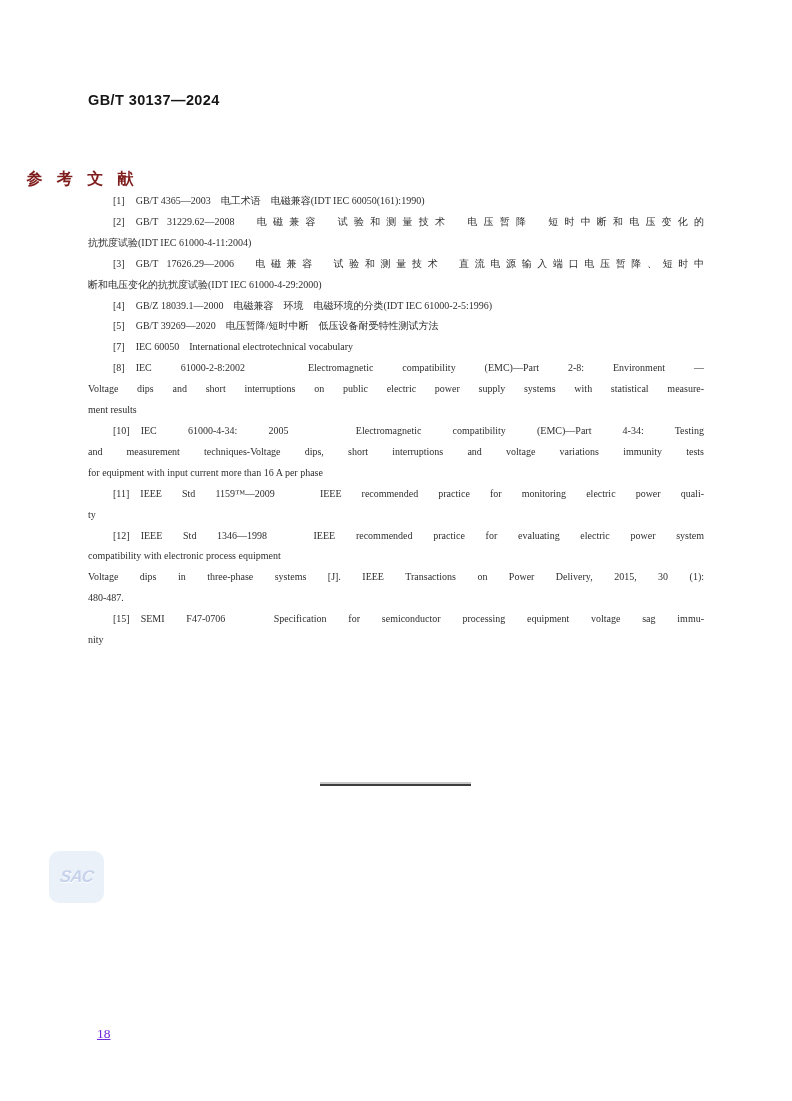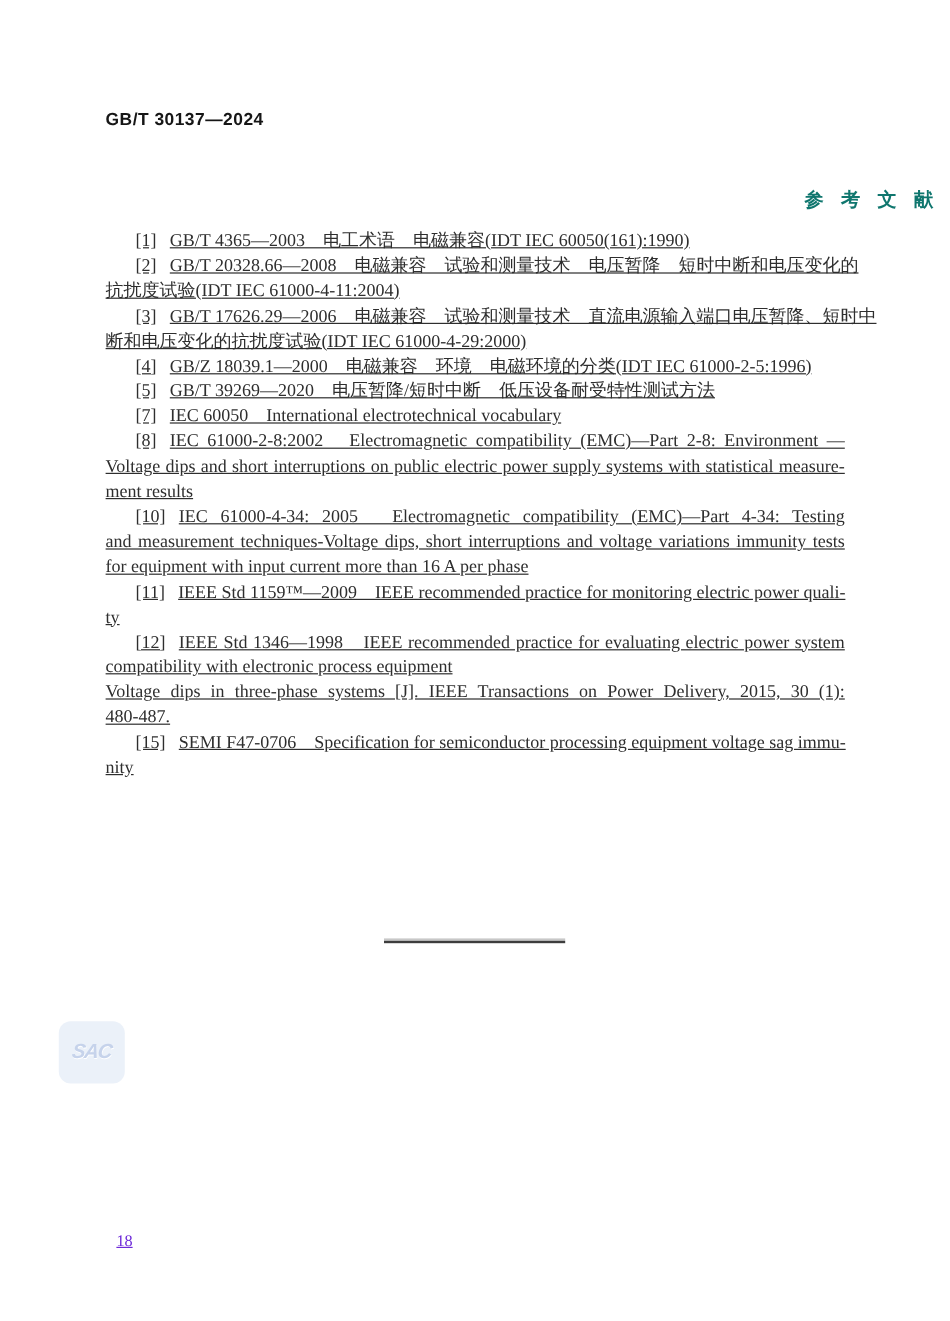--- a/index.html
+++ b/index.html
@@ -20,36 +20,35 @@
     font-weight: bold;
     font-size: 14.5px;
     letter-spacing: 0.4px;
     color: #161616;
   }
   .section-title {
     position: absolute;
     top: 157px;
     left: 0;
     right: 0;
-    margin: 0;
-    text-align: right;
+    margin: 12px;
+    text-align: left;
     font-size: 16px;
     font-weight: bold;
-    color: #0f766e;
+    color: #7f1d1d;
     letter-spacing: 0.9em;
     padding-left: 0.9em;
   }
   .refs {
     position: absolute;
     left: 88px;
     top: 191px;
     width: 616px;
-    font-size: 15px;
+    font-size: 10px;
     line-height: 20.9px;
-    text-decoration: underline;
   }
   .ref { margin: 0; padding: 0; }
   .line { white-space: nowrap; text-align: left; }
   .line.full { text-align: justify; text-align-last: justify; }
   .line.first { padding-left: 25px; }
   .gap { display: inline-block; width: 11px; }
   .divider {
     position: absolute;
     top: 784px;
     left: 320px;
@@ -98,21 +97,21 @@
 
   <h1 class="section-title">参考文献</h1>
 
   <div class="refs">
 
     <div class="ref">
       <div class="line first"><span class="num">[1]</span><span class="gap"></span><span class="txt">GB/T 4365—2003　电工术语　电磁兼容(IDT IEC 60050(161):1990)</span></div>
     </div>
 
     <div class="ref">
-      <div class="line first full"><span class="num">[2]</span><span class="gap"></span><span class="txt">GB/T 20328.66—2008　电磁兼容　试验和测量技术　电压暂降　短时中断和电压变化的</span></div>
+      <div class="line first full"><span class="num">[2]</span><span class="gap"></span><span class="txt">GB/T 31229.62—2008　电磁兼容　试验和测量技术　电压暂降　短时中断和电压变化的</span></div>
       <div class="line">抗扰度试验(IDT IEC 61000-4-11:2004)</div>
     </div>
 
     <div class="ref">
       <div class="line first full"><span class="num">[3]</span><span class="gap"></span><span class="txt">GB/T 17626.29—2006　电磁兼容　试验和测量技术　直流电源输入端口电压暂降、短时中</span></div>
       <div class="line">断和电压变化的抗扰度试验(IDT IEC 61000-4-29:2000)</div>
     </div>
 
     <div class="ref">
       <div class="line first"><span class="num">[4]</span><span class="gap"></span><span class="txt">GB/Z 18039.1—2000　电磁兼容　环境　电磁环境的分类(IDT IEC 61000-2-5:1996)</span></div>

